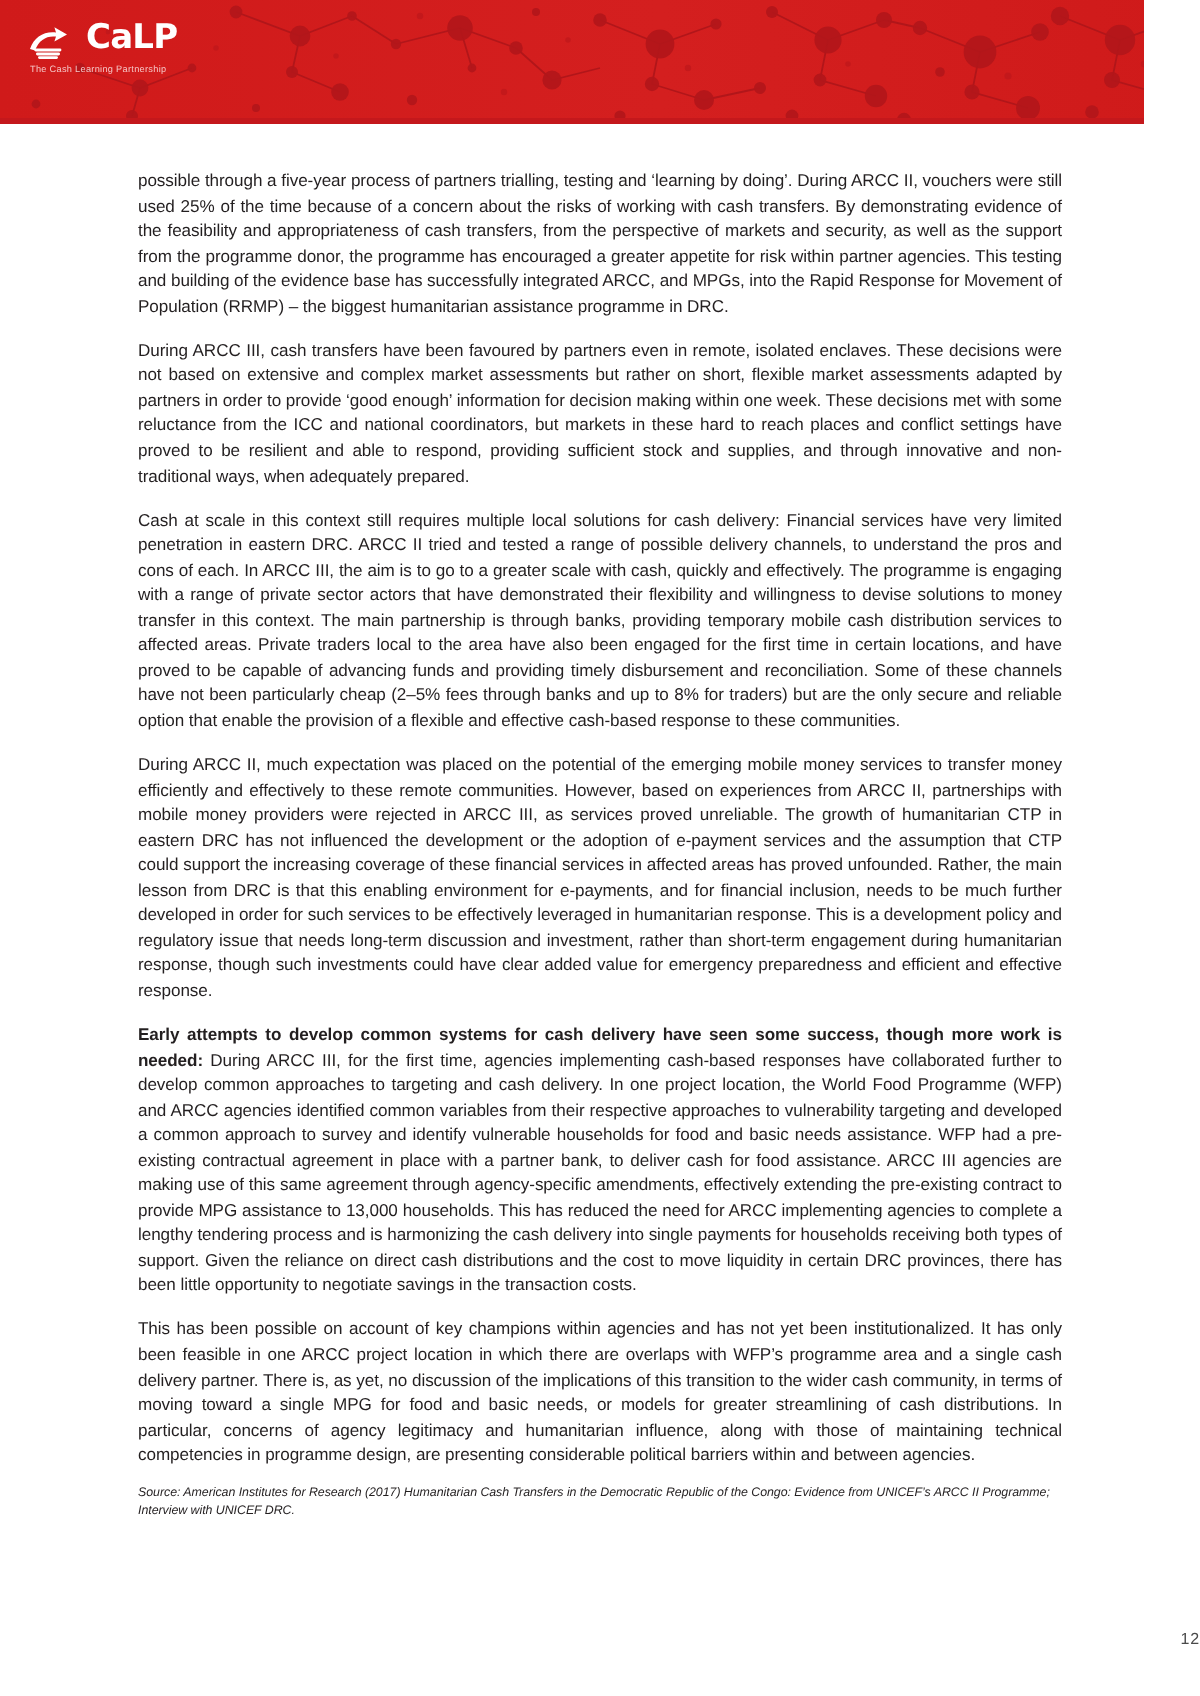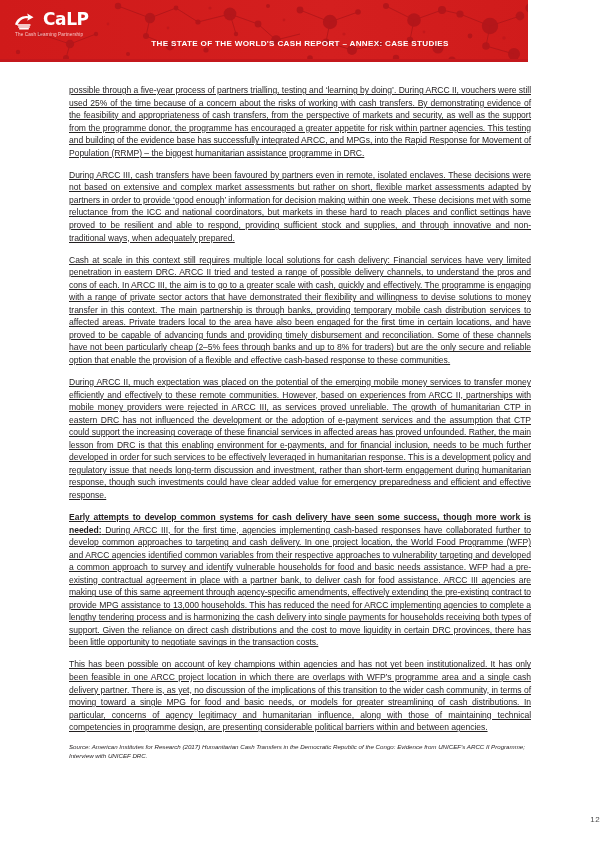--- a/index.html
+++ b/index.html
@@ -17,20 +17,21 @@
   }
 
   
   #header-banner {
     position: absolute;
     top: 0; left: 0;
     width: 528px;
     height: 62px;
     background: #a16207;
     overflow: hidden;
+    padding-left: 44px;
   }
   #header-pattern {
     position: absolute;
     top: 0; left: 0;
     width: 600px;
     height: 62px;
   }
   #banner-bottom-rule {
     position: absolute;
     left: 0;
@@ -101,21 +102,20 @@
   p.body-par {
     margin: 0 0 9.5px 0;
     font-family: "Liberation Sans", sans-serif;
     font-size: 8.55px;
     line-height: 12.55px;
     text-align: justify;
     color: #231f20;
     letter-spacing: -0.035px;
     -webkit-hyphens: none;
     hyphens: none;
-    text-decoration: underline;
   }
   .lead-in {
     font-weight: bold;
   }
   p.source-note {
     margin: 3px 0 0 0;
     font-family: "Liberation Sans", sans-serif;
     font-style: italic;
     font-size: 6.2px;
     line-height: 8.6px;
@@ -238,21 +238,20 @@
       <path d="M1 12.5 C3 6.5, 8 3.5, 14 4.2 L13.2 1.6 L19.5 5.2 L13.2 8.8 L14 6.3
                C9.5 5.7, 5.5 7.8, 3.5 13.2 Z" fill="#ffffff"></path>
       <rect x="3.2" y="12.2" width="13.5" height="1.5" rx="0.7" fill="#ffffff"></rect>
       <rect x="4.0" y="14.2" width="12.0" height="1.5" rx="0.7" fill="#ffffff"></rect>
       <rect x="5.0" y="16.1" width="10.0" height="1.4" rx="0.7" fill="#ffffff"></rect>
     </svg>
     <div id="logo-wordmark">CaLP</div>
     <div id="logo-tagline">The Cash Learning Partnership</div>
   </div>
 
-  <div id="header-title">THE STATE OF THE WORLD'S CASH REPORT – ANNEX: CASE STUDIES</div>
 </div>
 
 <div id="content">
 
   <p class="body-par">
     <span>possible through a five-year process of partners trialling, testing and ‘learning by doing’. During ARCC II, vouchers were still used 25% of the time because of a concern about the risks of working with cash transfers. By demonstrating evidence of the feasibility and appropriateness of cash transfers, from the perspective of markets and security, as well as the support from the programme donor, the programme has encouraged a greater appetite for risk within partner agencies. This testing and building of the evidence base has successfully integrated ARCC, and MPGs, into the Rapid Response for Movement of Population (RRMP) – the biggest humanitarian assistance programme in DRC.</span>
   </p>
 
   <p class="body-par">
     <span>During ARCC III, cash transfers have been favoured by partners even in remote, isolated enclaves. These decisions were not based on extensive and complex market assessments but rather on short, flexible market assessments adapted by partners in order to provide ‘good enough’ information for decision making within one week. These decisions met with some reluctance from the ICC and national coordinators, but markets in these hard to reach places and conflict settings have proved to be resilient and able to respond, providing sufficient stock and supplies, and through innovative and non-traditional ways, when adequately prepared.</span>

